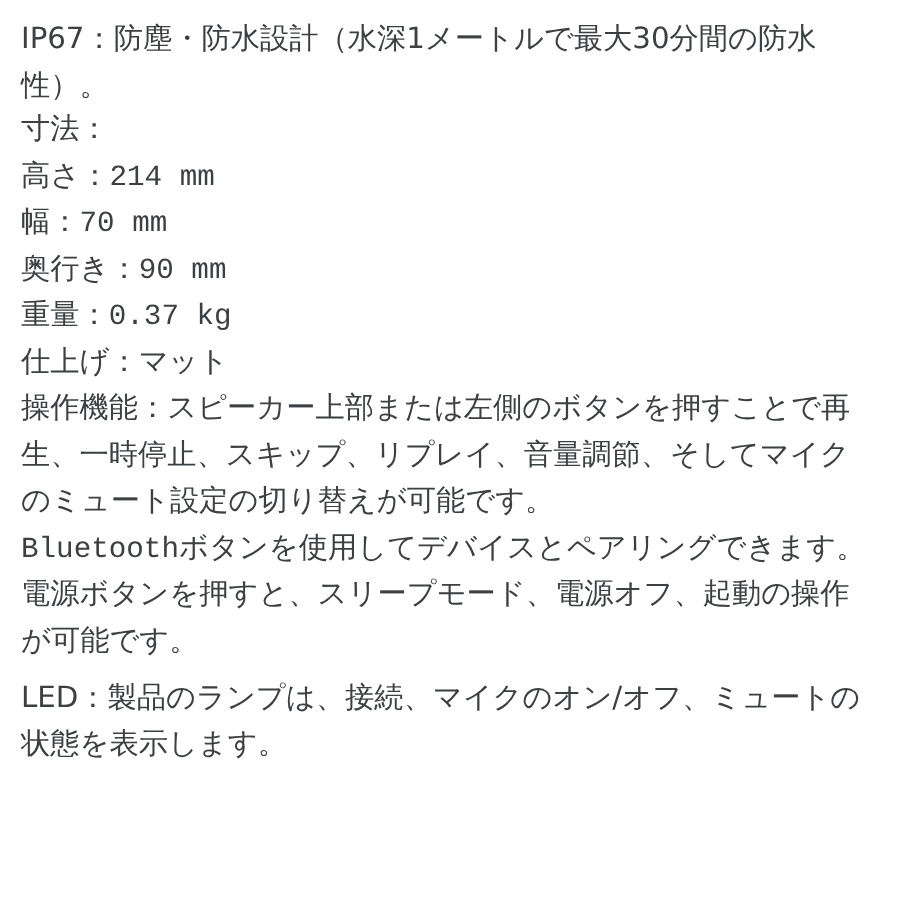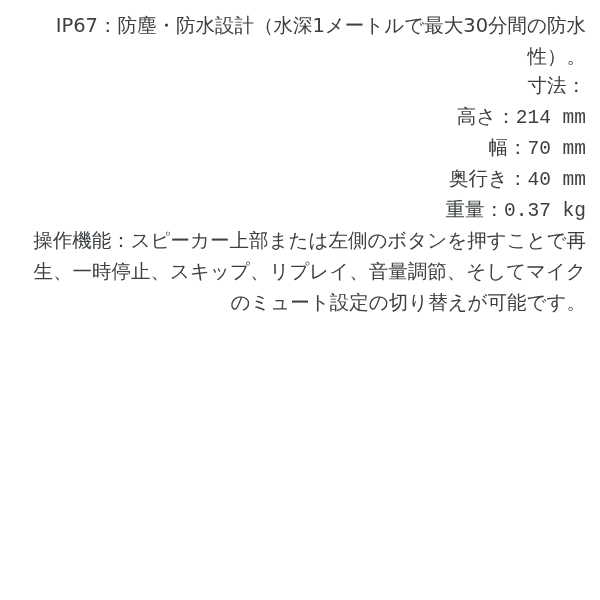--- a/index.html
+++ b/index.html
@@ -20,36 +20,39 @@
     height: 600px;
     padding: 10px 14px 0 14px;
     background: #ffffff;
   }
   .para {
     font-size: 19.5px;
     line-height: 31px;
     color: #3c4043;
     margin: 0;
     letter-spacing: 0px;
-    text-align: right;
+    text-align: left;
     word-break: break-all;
   }
   .para + .para {
     margin-top: 0;
     font-family: Liberation Mono, monospace;
   }
   .spacer-small {
     height: 5px;
   }
 </style>
 </head>
 <body>
 
 <div class="doc">
   <p class="para">IP67：防塵・防水設計（水深1メートルで最大30分間の防水性）。</p>
   <p class="para">寸法：</p>
   <p class="para">高さ：214 mm</p>
   <p class="para">幅：70 mm</p>
-  <p class="para">奥行き：40 mm</p>
+  <p class="para">奥行き：90 mm</p>
   <p class="para">重量：0.37 kg</p>
+  <p class="para">仕上げ：マット</p>
   <p class="para">操作機能：スピーカー上部または左側のボタンを押すことで再生、一時停止、スキップ、リプレイ、音量調節、そしてマイクのミュート設定の切り替えが可能です。</p>
+  <p class="para">Bluetoothボタンを使用してデバイスとペアリングできます。電源ボタンを押すと、スリープモード、電源オフ、起動の操作が可能です。</p>
   <div class="spacer-small"></div>
+  <p class="para">LED：製品のランプは、接続、マイクのオン/オフ、ミュートの状態を表示します。</p>
 </div>
 
 </body></html>

